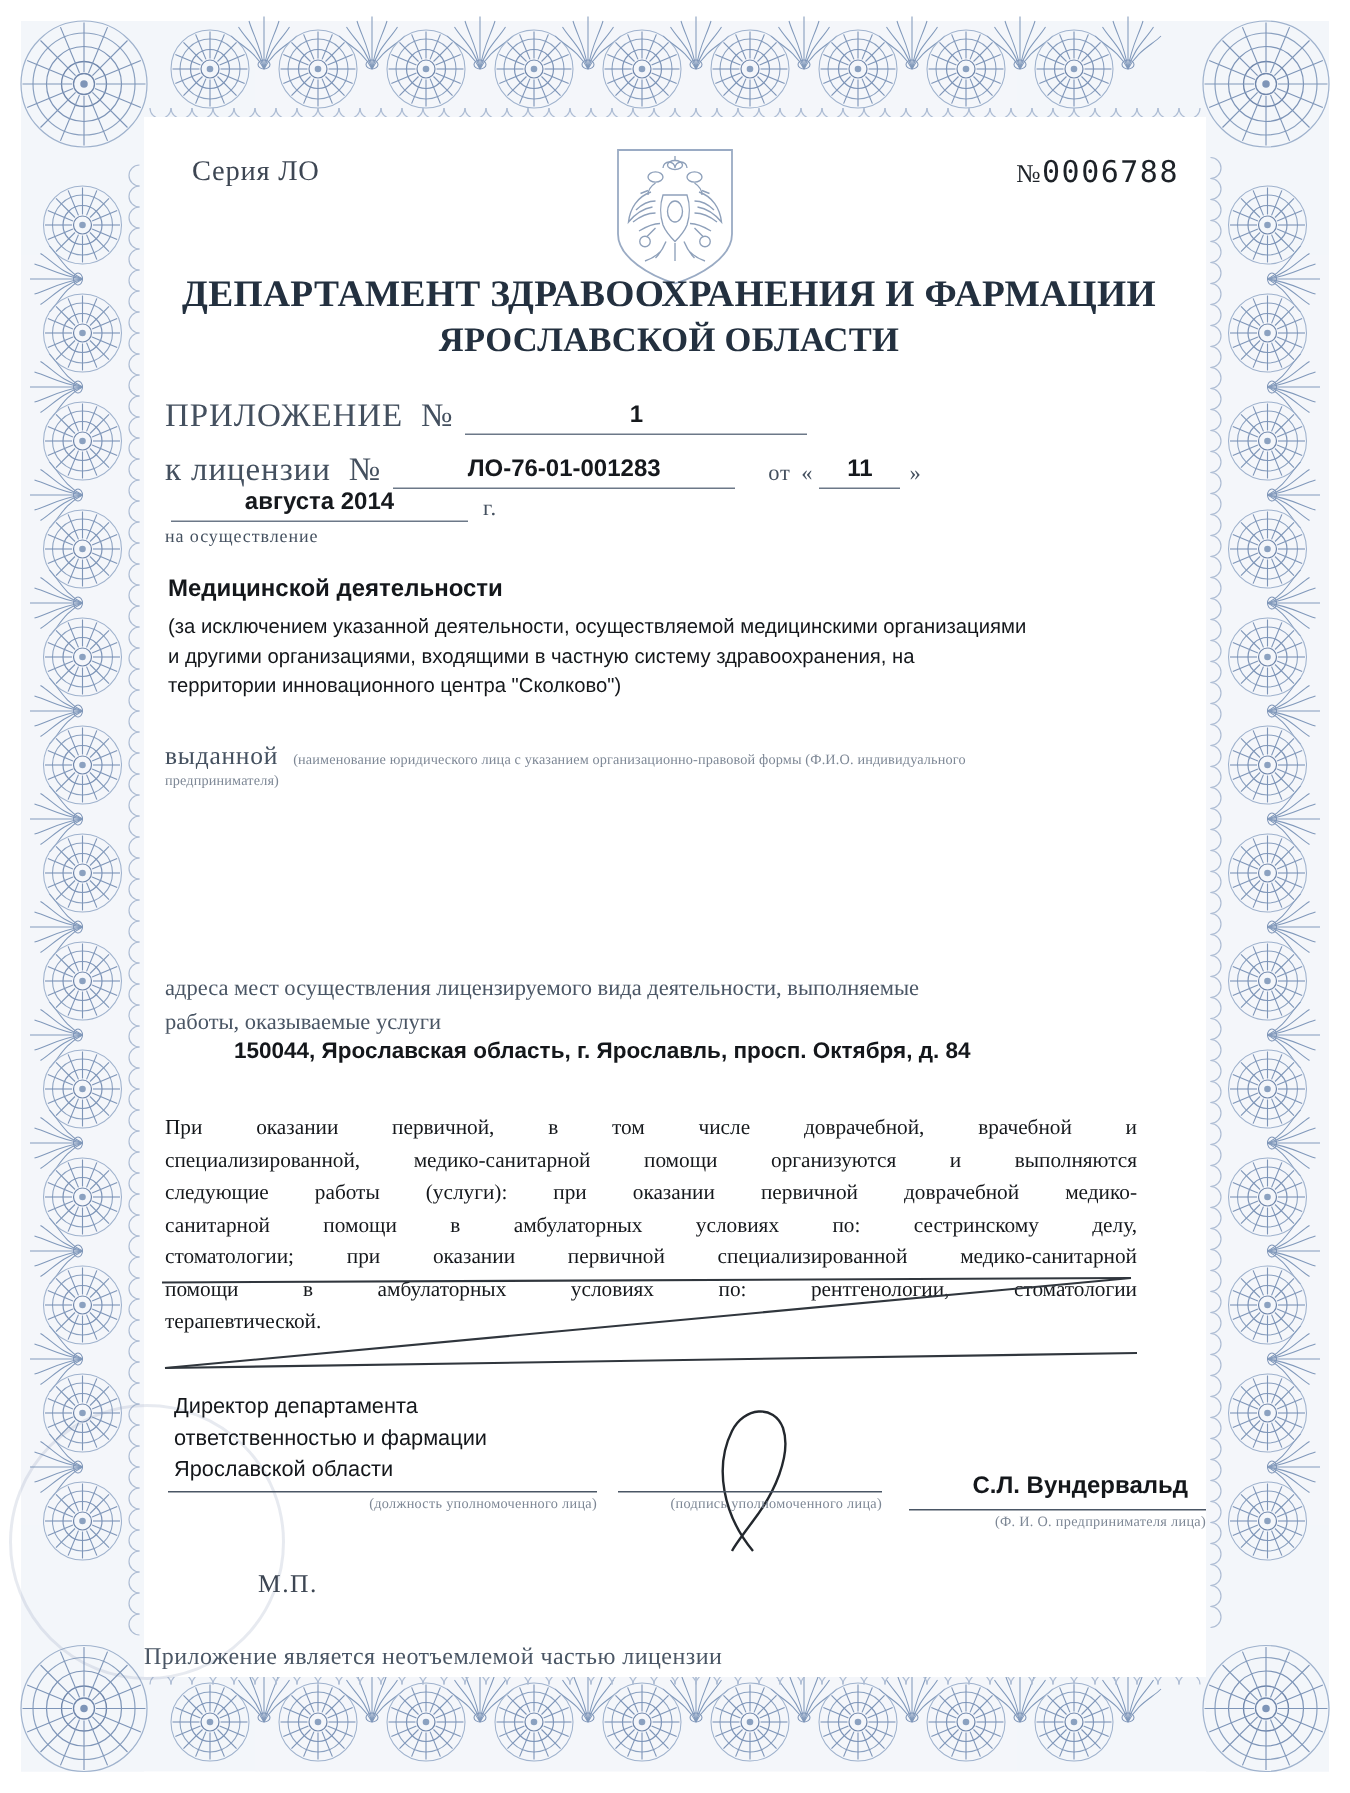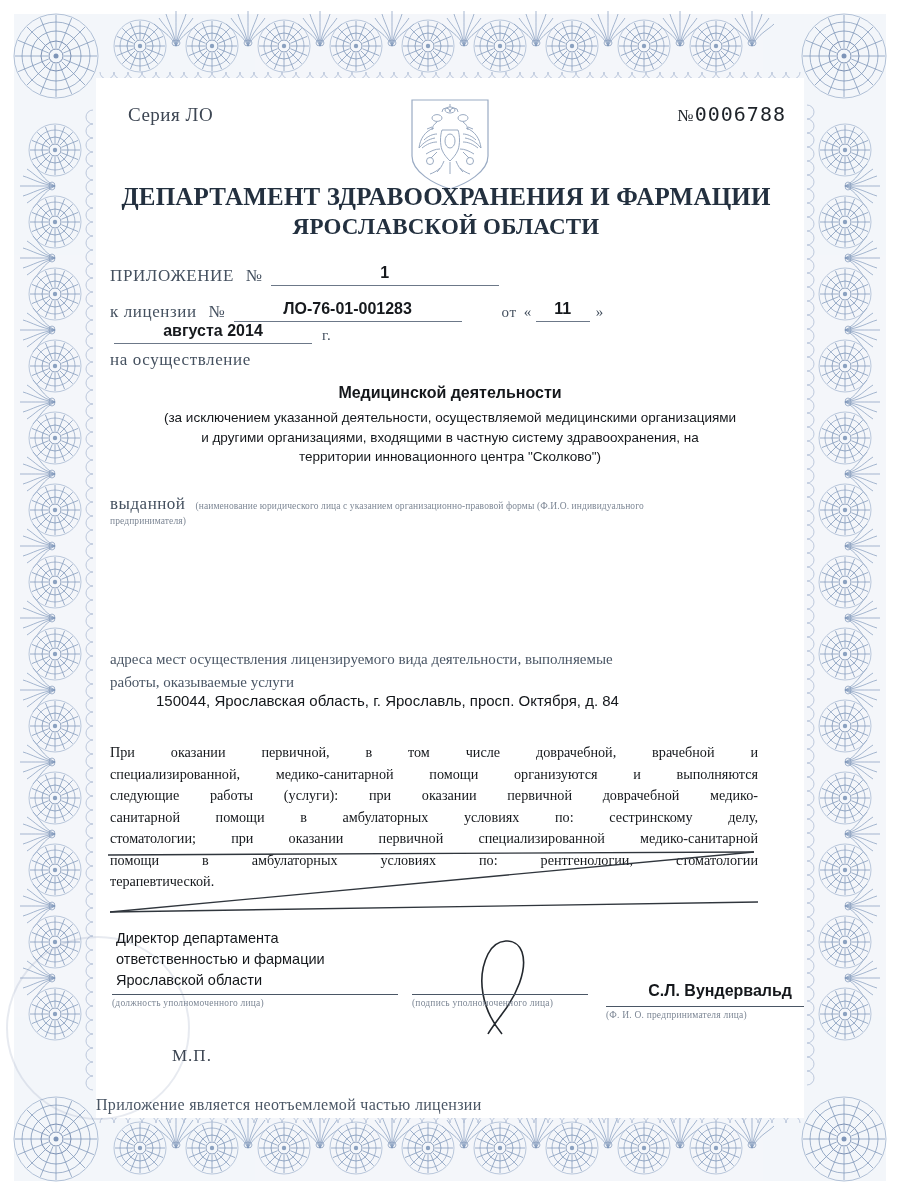--- a/index.html
+++ b/index.html
@@ -108,21 +108,21 @@
   
   .row-app {
     position: absolute;
     top: 186px;
     left: 14px;
     width: 690px;
     height: 34px;
   }
   .lbl {
     font-family: "Liberation Serif", serif;
-    font-size: 17px;
+    font-size: 22px;
     color: #44505f;
     letter-spacing: .6px;
   }
   .lbl-sm { font-size: 15px; }
   .fill {
     font-family: "Liberation Sans", sans-serif;
     font-weight: bold;
     font-size: 16px;
     color: #16191d;
   }
@@ -137,30 +137,29 @@
     position: absolute;
     top: 222px;
     left: 14px;
     width: 690px;
     height: 34px;
   }
   .row-osu {
     position: absolute;
     top: 272px;
     left: 14px;
-    font-size: 17px;
+    font-size: 12px;
   }
 
   
   .activity {
     position: absolute;
     top: 306px;
-    left: 28px;
+    left: 16px;
     width: 652px;
-    text-align: center;
   }
   .activity-main {
     font-family: "Liberation Sans", sans-serif;
     font-weight: bold;
     font-size: 16px;
     color: #14171b;
     margin-bottom: 6px;
   }
   .activity-note {
     font-family: "Liberation Sans", sans-serif;
@@ -208,21 +207,21 @@
     font-family: "Liberation Serif", serif;
     font-size: 15px;
     line-height: 1.5;
     color: #4a5665;
   }
   .addr-value {
     position: absolute;
     top: 614px;
     left: 60px;
     font-family: "Liberation Sans", sans-serif;
-    font-weight: normal;
+    font-weight: bold;
     font-size: 15px;
     color: #14171b;
   }
 
   
   .services {
     position: absolute;
     top: 664px;
     left: 14px;
     width: 648px;
@@ -262,21 +261,21 @@
   }
   .sig-line {
     position: absolute;
     border-bottom: 1px solid #4a5665;
   }
   .sig-cap {
     position: absolute;
     font-family: "Liberation Serif", serif;
     font-size: 9.5px;
     color: #7d8795;
-    text-align: left;
+    text-align: right;
     letter-spacing: .2px;
   }
   .sig-name {
     position: absolute;
     right: 8px;
     top: 54px;
     font-family: "Liberation Sans", sans-serif;
     font-weight: bold;
     font-size: 16px;
     color: #14171b;
@@ -816,21 +815,21 @@
     <div class="row-app">
       <span class="lbl">ПРИЛОЖЕНИЕ</span>
       <span class="lbl" style="margin-left:8px">№</span>
       <span class="uline fill" style="width:228px; margin-left:4px; padding-bottom:3px;">1</span>
     </div>
 
     <div class="row-lic">
       <span class="lbl">к лицензии</span>
       <span class="lbl" style="margin-left:8px">№</span>
       <span class="uline fill" style="width:228px; margin-left:4px; padding-bottom:3px;">ЛО-76-01-001283</span>
-      <span class="lbl lbl-sm" style="margin-left:36px">от</span>
+      <span class="lbl lbl-sm" style="margin-left:18px">от</span>
       <span class="lbl lbl-sm" style="margin-left:3px">«</span>
       <span class="uline fill" style="width:54px; padding-bottom:3px;">11</span>
       <span class="lbl lbl-sm" style="margin-left:2px">»</span>
       <span class="uline fill" style="width:198px; margin-left:4px; padding-bottom:3px;">августа 2014</span>
       <span class="lbl lbl-sm" style="margin-left:6px">г.</span>
     </div>
 
     <div class="row-osu lbl">на  осуществление</div>
 
     <div class="activity">

